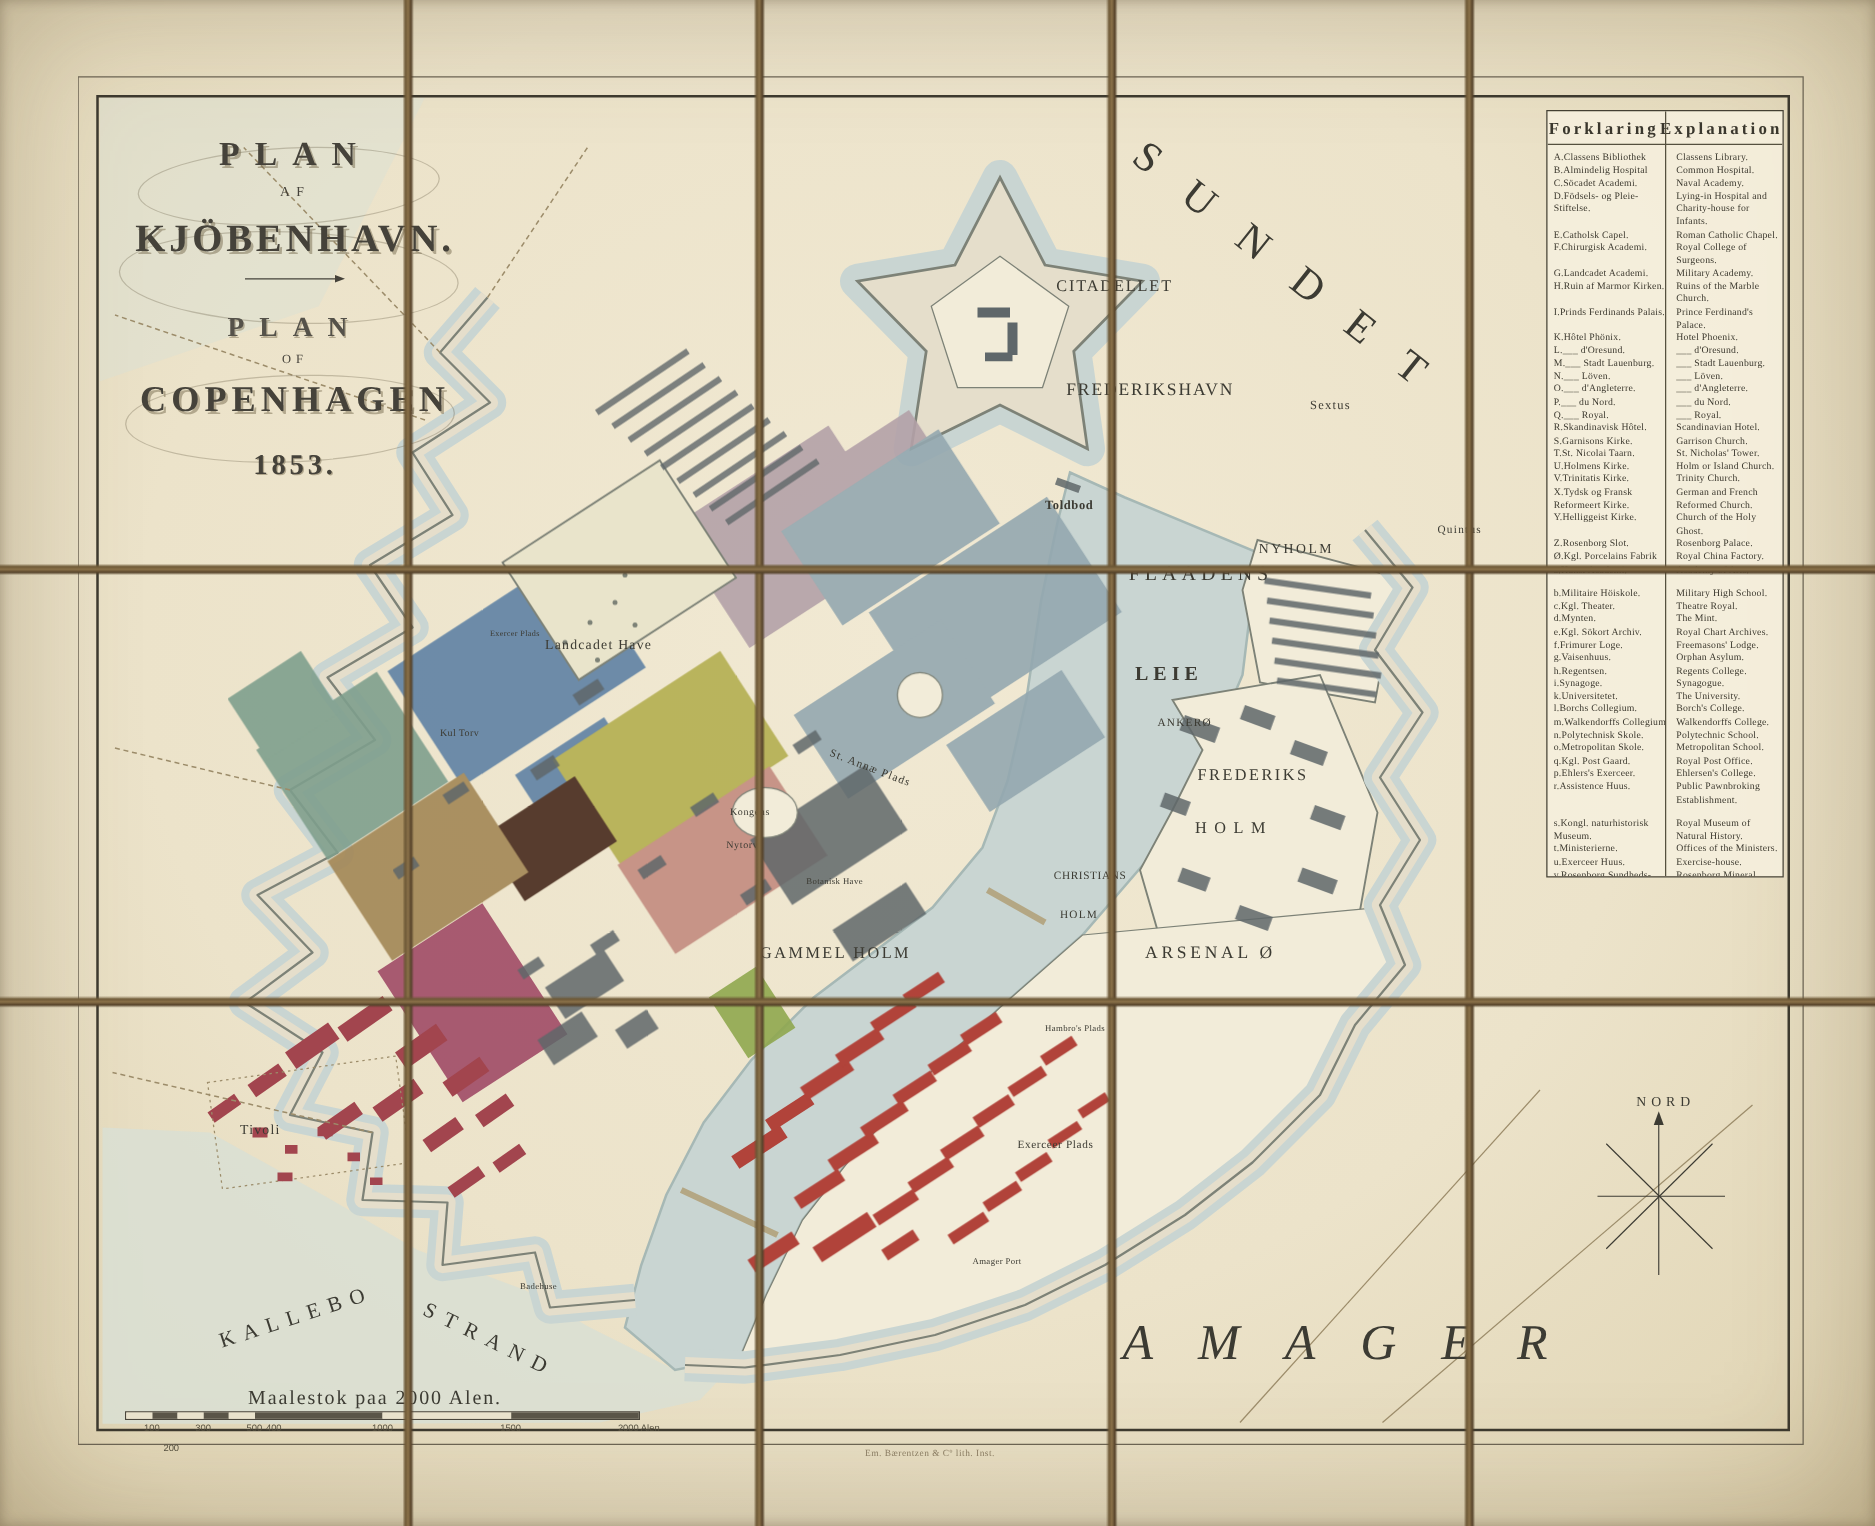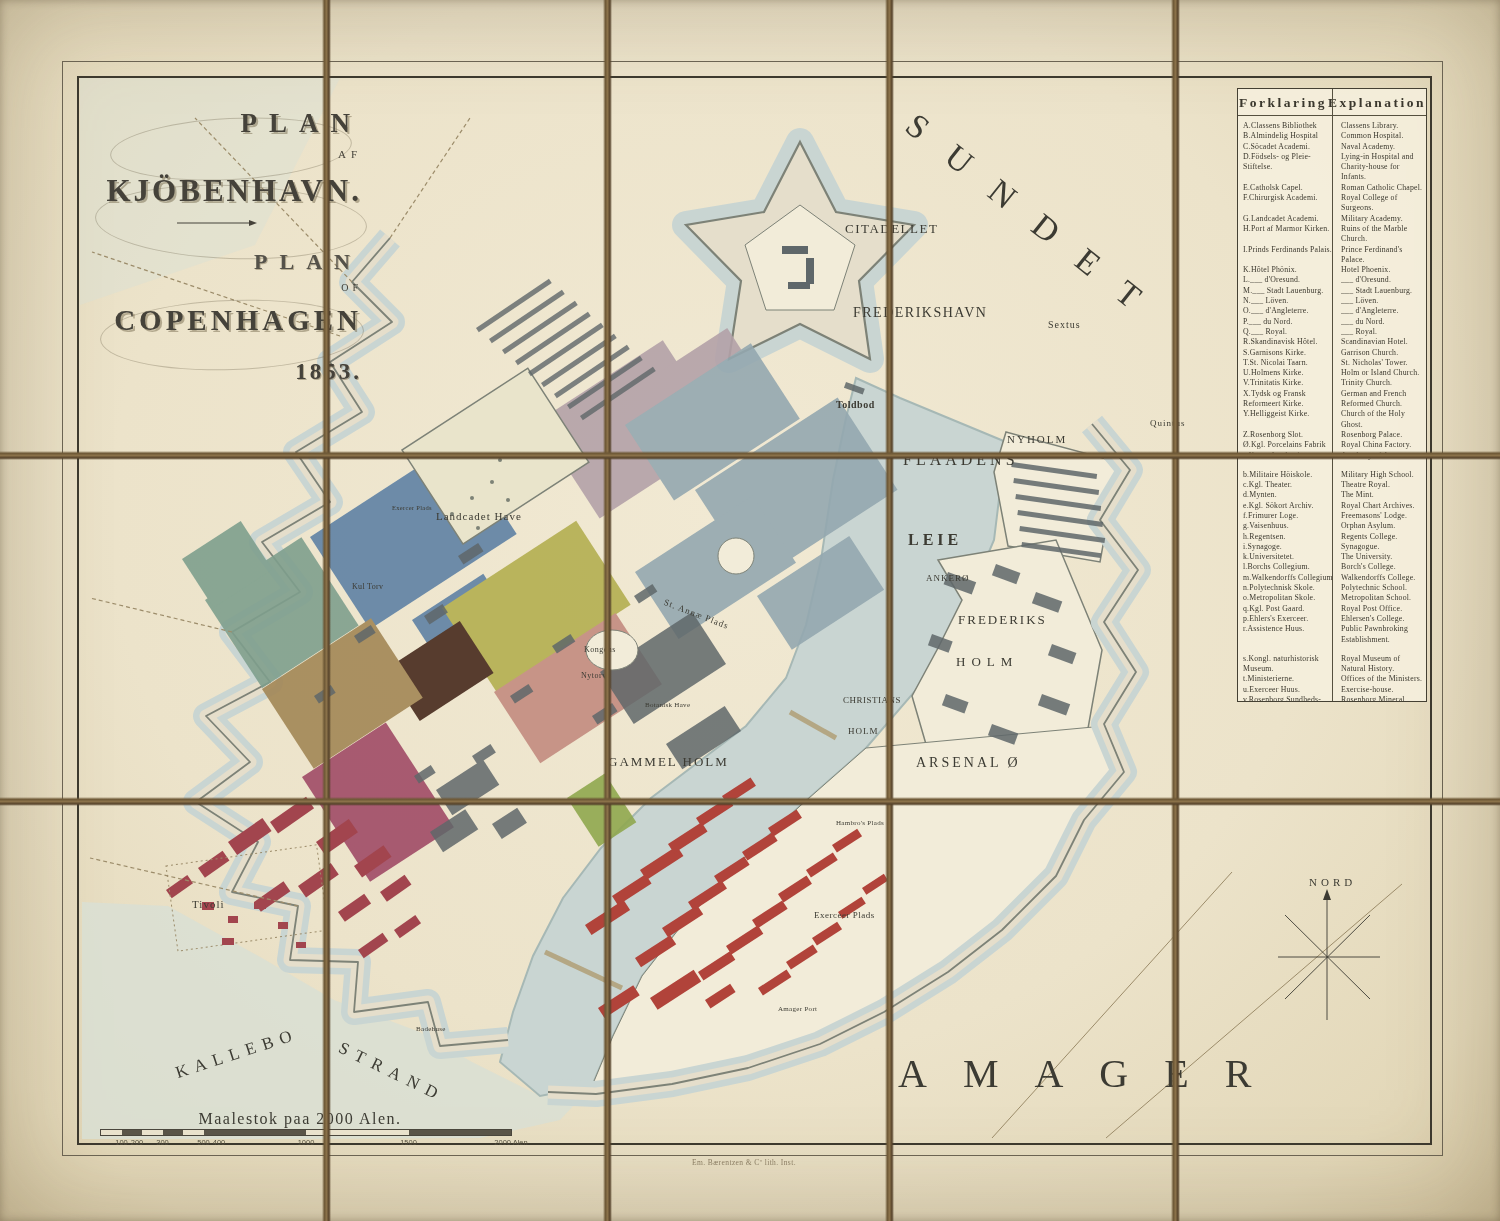--- a/index.html
+++ b/index.html
@@ -6,21 +6,21 @@
   #stage{position:relative;width:1500px;height:1221px;overflow:hidden;
          font-family:"Liberation Serif","DejaVu Serif",serif;
          background:radial-gradient(ellipse at 48% 42%, #f1e9d3 0%, #ece3ca 55%, #e3d8b9 85%, #d6c8a4 100%);
          box-shadow:inset 0 0 110px rgba(92,72,40,.30), inset 0 0 10px rgba(60,45,25,.35);}
   
   .frame-outer{position:absolute;left:62px;top:61px;width:1379px;height:1093px;
                border:1px solid #6b6352;pointer-events:none;}
   .frame-inner{position:absolute;left:77px;top:76px;width:1351px;height:1065px;
                border:2.5px solid #3d392e;pointer-events:none;}
   
-  #title-block{position:absolute;left:72px;top:108px;width:290px;text-align:right;color:#45423a;}
+  #title-block{position:absolute;left:91px;top:108px;width:290px;text-align:center;color:#45423a;}
   #title-block .t1{font-size:27px;font-weight:bold;letter-spacing:12px;text-shadow:2px 2px 0 rgba(120,108,80,.5);}
   #title-block .t2{font-size:11px;letter-spacing:5px;margin-top:9px;}
   #title-block .t3{font-size:31px;font-weight:bold;letter-spacing:3px;margin-top:13px;text-shadow:2px 2px 0 rgba(120,108,80,.5);}
   #title-block .t4{font-size:22px;font-weight:bold;letter-spacing:12px;margin-top:22px;color:#55524a;text-shadow:1px 1px 0 rgba(130,118,90,.5);}
   #title-block .t5{font-size:10px;letter-spacing:4px;margin-top:7px;}
   #title-block .t6{font-size:29px;font-weight:bold;letter-spacing:4px;margin-top:11px;text-shadow:2px 2px 0 rgba(120,108,80,.5);}
   #title-block .t7{font-size:23px;font-weight:bold;letter-spacing:3px;margin-top:22px;text-shadow:1px 1px 0 rgba(120,108,80,.5);}
   .flourish{position:absolute;border:1px solid rgba(96,86,62,.30);border-radius:50%;pointer-events:none;}
   #title-divider{margin:10px auto 0 auto;display:block;}
   
@@ -297,21 +297,21 @@
         </div>
         <div class="legend-row">
           <span>F.Chirurgisk Academi.</span>
           <span>Royal College of Surgeons.</span>
         </div>
         <div class="legend-row">
           <span>G.Landcadet Academi.</span>
           <span>Military Academy.</span>
         </div>
         <div class="legend-row">
-          <span>H.Port af Marmor Kirken.</span>
+          <span>H.Ruin af Marmor Kirken.</span>
           <span>Ruins of the Marble Church.</span>
         </div>
         <div class="legend-row">
           <span>I.Prinds Ferdinands Palais.</span>
           <span>Prince Ferdinand's Palace.</span>
         </div>
         <div class="legend-row">
           <span>K.Hôtel Phönix.</span>
           <span>Hotel Phoenix.</span>
         </div>
@@ -472,21 +472,21 @@
       <span class="map-label" style="left: 1007px; top: 433px; font-size: 11px; letter-spacing: 2px;">NYHOLM</span>
       <span class="map-label" style="left: 903px; top: 451px; font-size: 16px; letter-spacing: 4px;">FLAADENS</span>
       <span class="map-label" style="left: 908px; top: 531px; font-size: 16px; letter-spacing: 4px; font-weight: bold;">LEIE</span>
       <span class="map-label" style="left: 926px; top: 573px; font-size: 9px; letter-spacing: 1px;">ANKERØ</span>
       <span class="map-label" style="left: 958px; top: 612px; font-size: 13px; letter-spacing: 2px;">FREDERIKS</span>
       <span class="map-label" style="left: 956px; top: 654px; font-size: 13px; letter-spacing: 6px;">HOLM</span>
       <span class="map-label" style="left: 843px; top: 695px; font-size: 9px; letter-spacing: 0.5px;">CHRISTIANS</span>
       <span class="map-label" style="left: 848px; top: 726px; font-size: 9px; letter-spacing: 1px;">HOLM</span>
       <span class="map-label" style="left: 608px; top: 754px; font-size: 13px; letter-spacing: 2px;">GAMMEL HOLM</span>
       <span class="map-label" style="left: 916px; top: 755px; font-size: 14px; letter-spacing: 3px;">ARSENAL Ø</span>
-      <span class="map-label" style="left: 898px; top: 1050px; font-size: 40px; letter-spacing: 36px;">AMAGER</span>
+      <span class="map-label" style="left: 898px; top: 1050px; font-size: 40px; letter-spacing: 36px; font-style: italic;">AMAGER</span>
       <span class="map-label" style="left: 173px; top: 1064px; font-size: 17px; letter-spacing: 7px; transform: rotate(-18deg);">KALLEBO</span>
       <span class="map-label" style="left: 344px; top: 1038px; font-size: 17px; letter-spacing: 8px; transform: rotate(26deg);">STRAND</span>
       <span class="map-label" style="left: 1309px; top: 876px; font-size: 11px; letter-spacing: 4px;">NORD</span>
       <span class="map-label" style="left: 436px; top: 510px; font-size: 11px; letter-spacing: 1px;">Landcadet Have</span>
       <span class="map-label" style="left: 392px; top: 504px; font-size: 6.5px; letter-spacing: 0.3px;">Exercer Plads</span>
       <span class="map-label" style="left: 352px; top: 582px; font-size: 8px; letter-spacing: 0.3px;">Kul Torv</span>
       <span class="map-label" style="left: 192px; top: 898px; font-size: 11px; letter-spacing: 1px;">Tivoli</span>
       <span class="map-label" style="left: 814px; top: 910px; font-size: 9px; letter-spacing: 0.5px;">Exerceer Plads</span>
       <span class="map-label" style="left: 836px; top: 819px; font-size: 7px; letter-spacing: 0.3px;">Hambro's Plads</span>
       <span class="map-label" style="left: 645px; top: 701px; font-size: 7px; letter-spacing: 0.3px;">Botanisk Have</span>
@@ -495,21 +495,21 @@
       <span class="map-label" style="left: 666px; top: 597px; font-size: 9px; letter-spacing: 1px; transform: rotate(21deg);">St. Annæ Plads</span>
       <span class="map-label" style="left: 416px; top: 1025px; font-size: 7px; letter-spacing: 0.3px;">Badehuse</span>
       <span class="map-label" style="left: 778px; top: 1005px; font-size: 7px; letter-spacing: 0.3px;">Amager Port</span>
     </div>
 
   <div id="scale-title">Maalestok paa 2000 Alen.</div>
   <div id="scale-bar">
       <div class="scale-seg" style="left: 0px; width: 20.5px; background: rgb(233, 226, 204);"></div>
       <div class="scale-tick" style="left: 20.5px;">100</div>
       <div class="scale-seg" style="left: 20.5px; width: 20.5px; background: rgb(90, 85, 72);"></div>
-      <div class="scale-tick" style="left: 36px;">200</div>
+      <div class="scale-tick" style="left: 36px; margin-top: 16px;">200</div>
       <div class="scale-seg" style="left: 41px; width: 20.5px; background: rgb(233, 226, 204);"></div>
       <div class="scale-tick" style="left: 61.5px;">300</div>
       <div class="scale-seg" style="left: 61.5px; width: 20.5px; background: rgb(90, 85, 72);"></div>
       <div class="scale-tick" style="left: 82px; margin-left: 36px;">400</div>
       <div class="scale-seg" style="left: 82px; width: 20.5px; background: rgb(233, 226, 204);"></div>
       <div class="scale-tick" style="left: 102.5px;">500</div>
       <div class="scale-seg" style="left: 102.5px; width: 102.5px; background: rgb(90, 85, 72);"></div>
       <div class="scale-tick" style="left: 205px;">1000</div>
       <div class="scale-seg" style="left: 205px; width: 102.5px; background: rgb(233, 226, 204);"></div>
       <div class="scale-tick" style="left: 307.5px;">1500</div>

